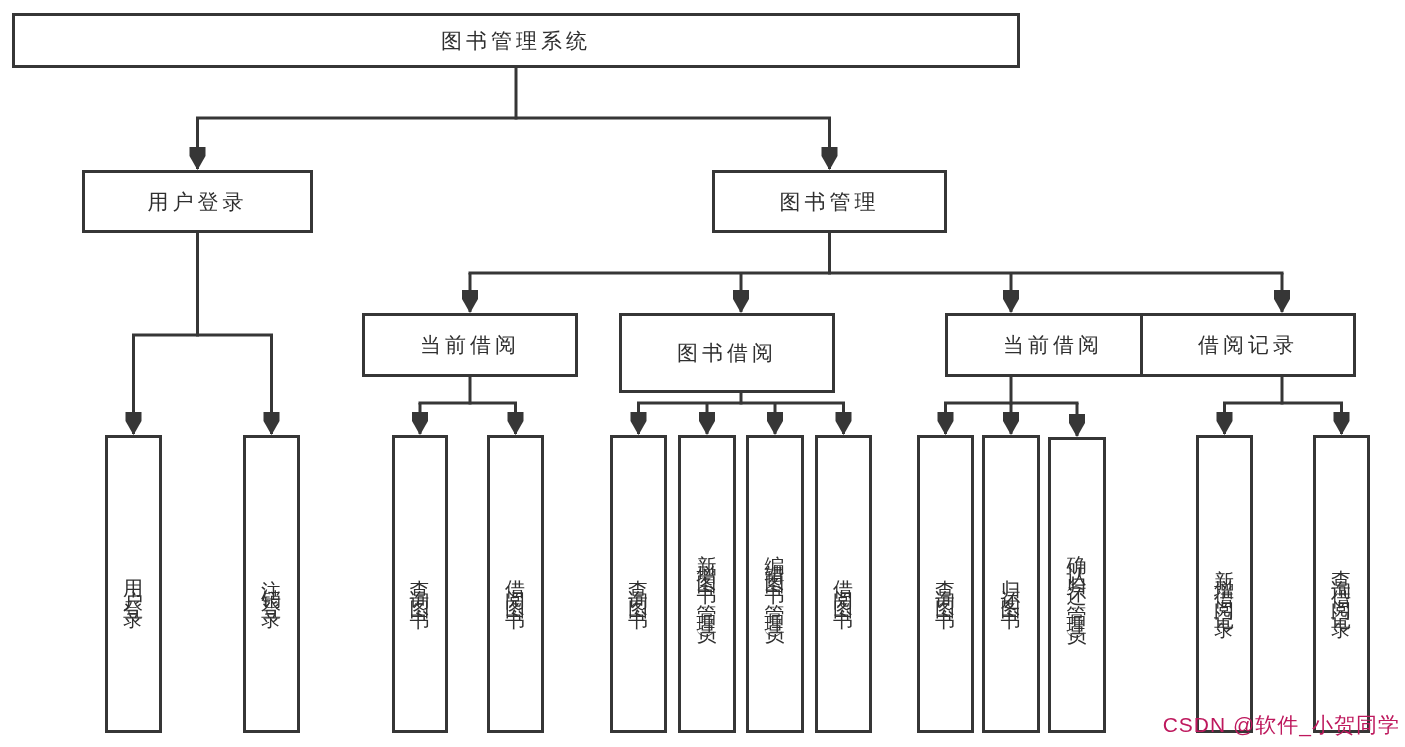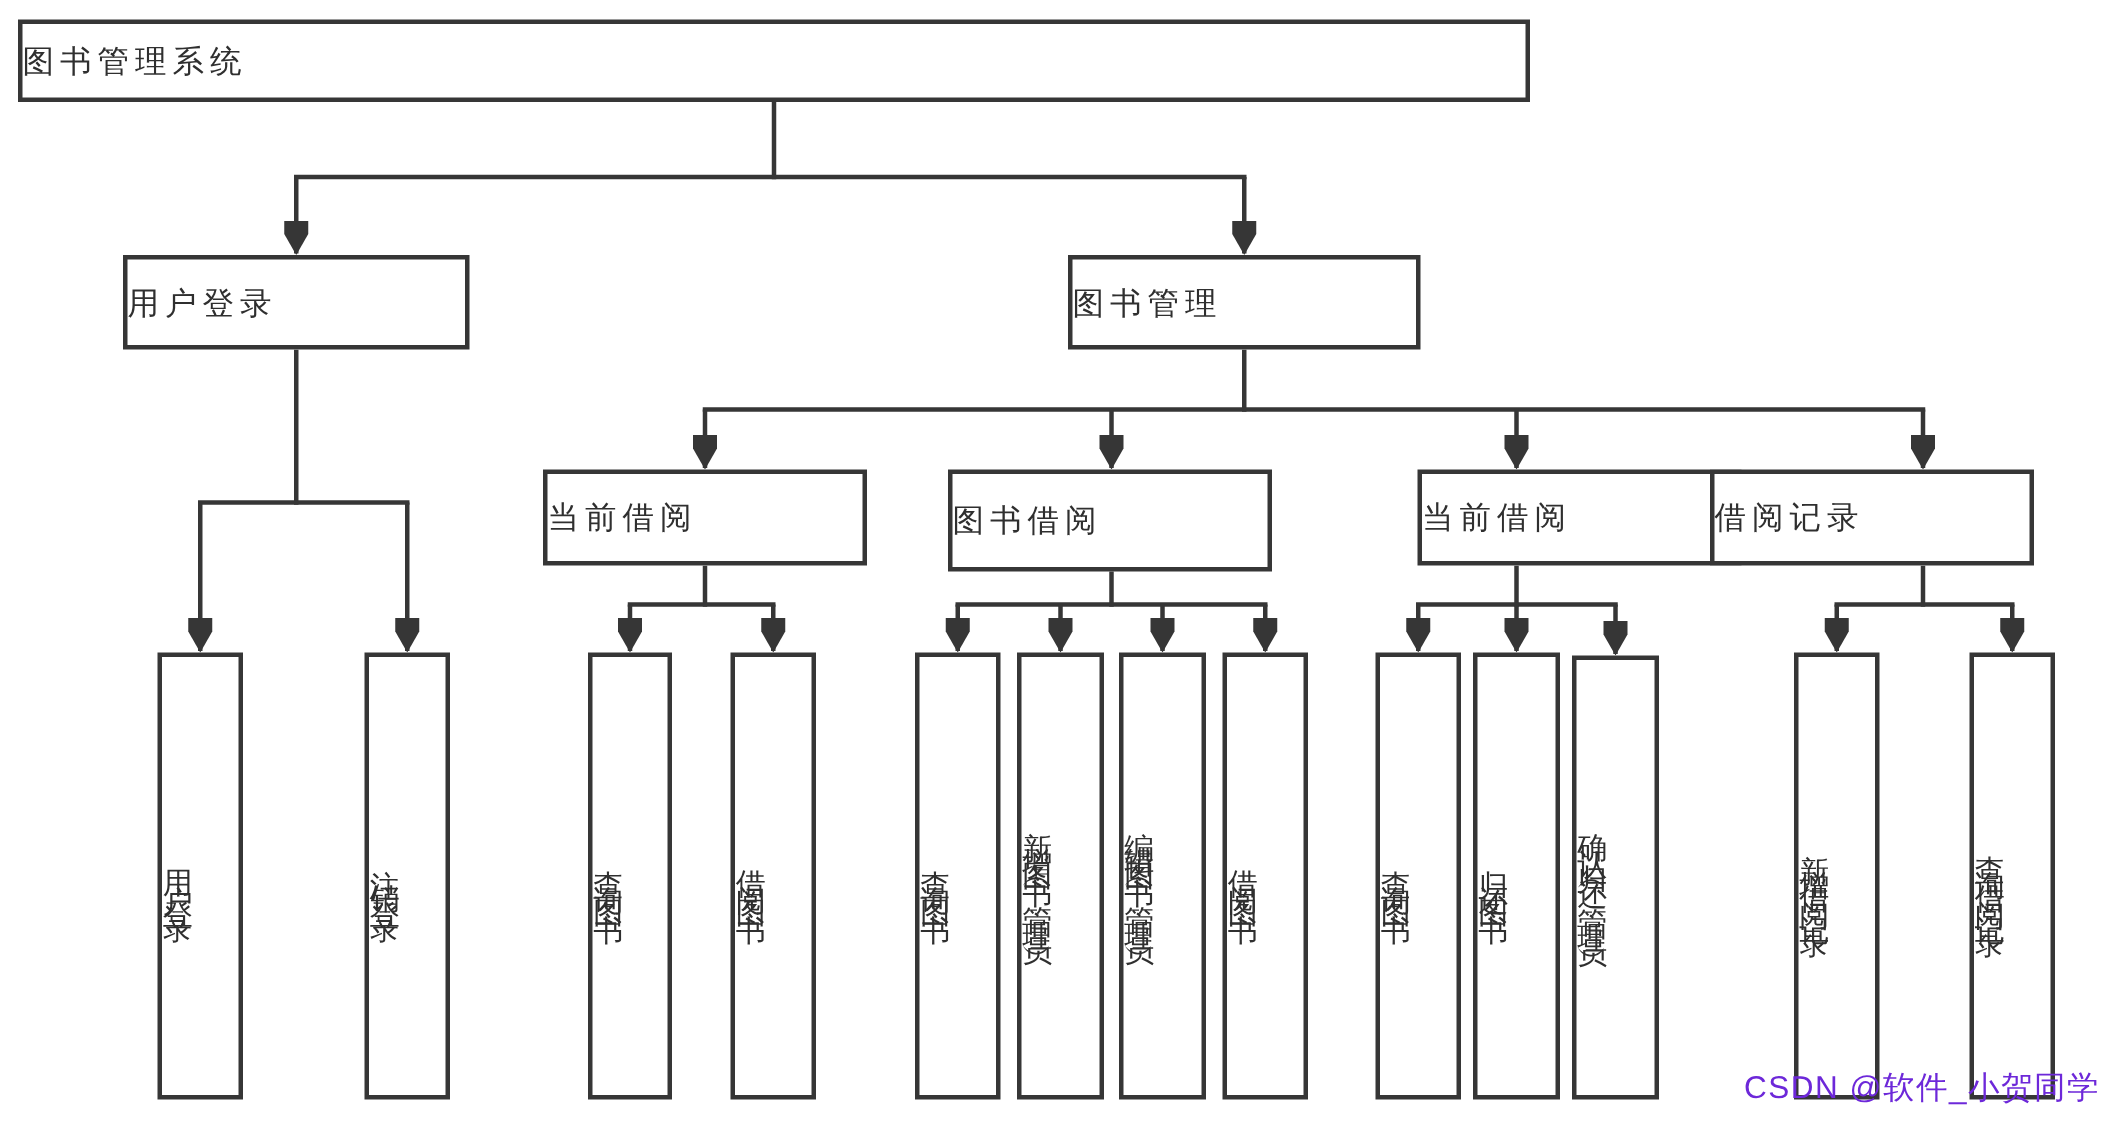--- a/index.html
+++ b/index.html
@@ -1,21 +1,21 @@
 <!DOCTYPE html>
 <html><head>
 <meta charset="utf-8">
 <style>
   html,body{margin:0;padding:0;background:#ffffff;}
   body{width:1405px;height:747px;overflow:hidden;
        font-family:"Liberation Sans","DejaVu Sans",sans-serif;}
   #canvas{position:relative;width:1405px;height:747px;background:#ffffff;}
   #wires{position:absolute;left:0;top:0;width:1405px;height:747px;pointer-events:none;}
   .node{position:absolute;box-sizing:border-box;background:#ffffff;
-        border:3px solid #363636;display:flex;align-items:center;
+        border:3px solid #363636;display:flex;align-items:center;justify-content:center;
         color:#2f2f2f;}
   .node.h .label{font-size:21px;letter-spacing:4px;white-space:nowrap;color:#2f2f2f;}
   .node.v .label{writing-mode:vertical-rl;text-orientation:mixed;
         font-size:20px;letter-spacing:10px;line-height:1;color:#2f2f2f;white-space:nowrap;}
   .watermark{position:absolute;right:5px;top:711px;font-size:21px;
         color:rgba(140,140,140,0.85);letter-spacing:1px;white-space:nowrap;}
 </style>
 </head>
 <body>
 
@@ -68,21 +68,21 @@
     </div>
     <div class="node h" style="left: 82px; top: 170px; width: 231px; height: 63px; border-color: rgb(54, 54, 54);">
       <span class="label">用户登录</span>
     </div>
     <div class="node h" style="left: 712px; top: 170px; width: 235px; height: 63px; border-color: rgb(54, 54, 54);">
       <span class="label">图书管理</span>
     </div>
     <div class="node h" style="left: 362px; top: 313px; width: 216px; height: 64px; border-color: rgb(54, 54, 54);">
       <span class="label">当前借阅</span>
     </div>
-    <div class="node h" style="left: 632px; top: 313px; width: 216px; height: 68px; border-color: rgb(54, 54, 54);">
+    <div class="node h" style="left: 619px; top: 313px; width: 216px; height: 80px; border-color: rgb(54, 54, 54);">
       <span class="label">图书借阅</span>
     </div>
     <div class="node h" style="left: 903px; top: 313px; width: 216px; height: 64px; border-color: rgb(54, 54, 54); margin-left: 42px;">
       <span class="label">当前借阅</span>
     </div>
     <div class="node h" style="left: 1140px; top: 313px; width: 216px; height: 64px; border-color: rgb(54, 54, 54);">
       <span class="label">借阅记录</span>
     </div>
     <div class="node v" style="left: 105px; top: 435px; width: 57px; height: 298px; border-color: rgb(54, 54, 54);">
       <span class="label">用户登录</span>
@@ -116,14 +116,14 @@
     </div>
     <div class="node v" style="left: 1048px; top: 437px; width: 58px; height: 296px; border-color: rgb(54, 54, 54);">
       <span class="label">确认归还（管理员）</span>
     </div>
     <div class="node v" style="left: 1196px; top: 435px; width: 57px; height: 298px; border-color: rgb(54, 54, 54);">
       <span class="label">新增借阅记录</span>
     </div>
     <div class="node v" style="left: 1313px; top: 435px; width: 57px; height: 298px; border-color: rgb(54, 54, 54);">
       <span class="label">查询借阅记录</span>
     </div>
-    <div class="watermark" style="color: #6d28d9;">CSDN @软件_小贺同学</div>
+    <div class="watermark" style="color: #be185d;">CSDN @软件_小贺同学</div>
 </div>
 
 </body></html>

